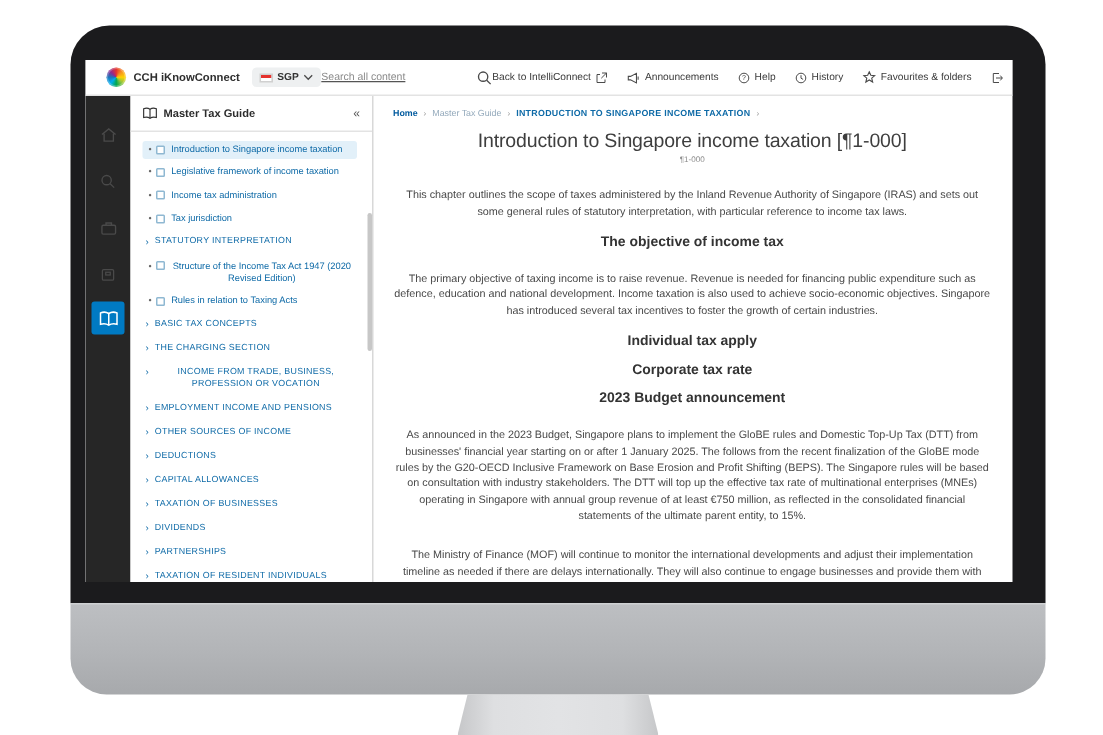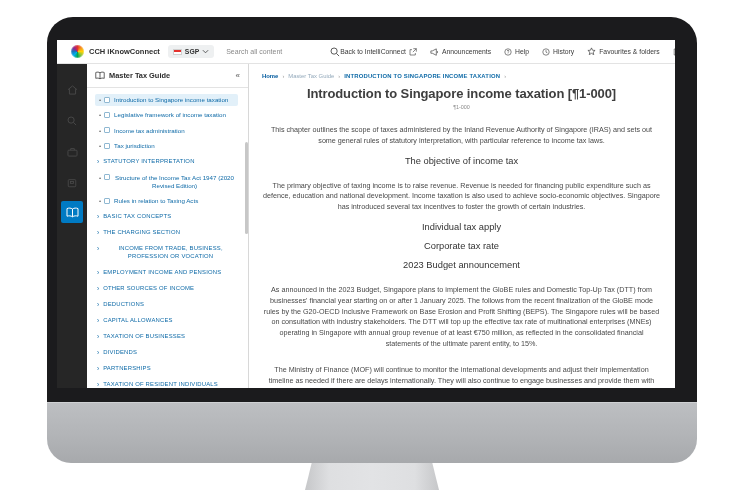--- a/index.html
+++ b/index.html
@@ -24,21 +24,21 @@
             padding:0 9px 0 14px; border-bottom:1px solid #e3e3e3; background:#fff; }
   .logo { width:13px; height:13px; border-radius:50%; flex:0 0 13px;
           background:conic-gradient(#e5322e,#f7941d,#ffd200,#8dc63f,#00a651,#00aeef,#1b75bb,#92278f,#e5322e);
           box-shadow:inset 0 0 0 1px rgba(255,255,255,.25); }
   .brand { font-size:7.5px; font-weight:bold; color:#2e2e2e; margin-left:5px; white-space:nowrap; }
   .region-pill { display:flex; align-items:center; gap:3px; background:#eef0f1; border-radius:3px;
                  padding:3px 5px; margin-left:8px; cursor:pointer; }
   .flag { width:9px; height:6px; background:linear-gradient(180deg,#e5322e 0 50%,#ffffff 50% 100%);
           border:0.5px solid #d0d0d0; }
   .region-label { font-size:6.8px; font-weight:bold; color:#333; }
-  .search-input { border:none; outline:none; font-size:7px; color:#555; width:78px; margin-left:12px;
+  .search-input { border:none; outline:none; font-size:7px; color:#555; width:78px; 
                   font-family:"Liberation Sans","DejaVu Sans",sans-serif; background:transparent;text-decoration:underline; }
   .search-input::placeholder { color:#8a8a8a; }
   .tb-search-icon { margin-left:26px; display:flex; }
   .topnav { display:flex; align-items:center; gap:13px; margin-left:auto; }
   .nav-item { display:flex; align-items:center; gap:3px; font-size:6.8px; color:#3a3a3a;
               white-space:nowrap; cursor:pointer; }
   .nav-item svg { flex:0 0 auto; }
   .icon-s { stroke:#4a4a4a; fill:none; stroke-width:1; }
 
   
@@ -70,24 +70,24 @@
   .ti.sec .lbl { font-size:5.9px; letter-spacing:.2px; }
   .sb-scrollthumb { position:absolute; right:0; top:78px; width:3px; height:92px;
                     background:#c7c7c7; border-radius:2px; }
 
   .main { flex:1; padding:9px 14px 0 13px; overflow:hidden; min-width:0; }
   .crumbs { display:flex; align-items:center; gap:4px; font-size:5.9px; white-space:nowrap; }
   .crumb-home { color:#005a9e; font-weight:bold; cursor:pointer; }
   .crumb-mid { color:#93a9bb; cursor:pointer; }
   .crumb-cur { color:#0e6aa7; font-weight:bold; letter-spacing:.2px; cursor:pointer; }
   .crumb-sep { color:#9a9a9a; font-size:5.5px; }
-  .page-title { font-size:13px; font-weight:bold; color:#3e3e3e; margin:7px 0 3px; letter-spacing:-.1px; }
+  .page-title { font-size:13px; font-weight:normal; color:#3e3e3e; margin:7px 0 3px; letter-spacing:-.1px; }
   .para-ref { font-size:5.4px; color:#8a8a8a; margin-bottom:6px; }
   .main p { font-size:7.2px; line-height:1.5; color:#484848; margin:15px 0 7px; }
-  .main h2 { font-size:9.3px; font-weight:normal; color:#333; margin:9px 0 2px; }
+  .main h2 { font-size:9.3px; font-weight:bold; color:#333; margin:9px 0 2px; }
 </style>
 </head>
 <body>
 
 <div class="monitor-top"></div>
 <div class="monitor-chin"></div>
 <div class="monitor-neck"></div>
 
 <div class="screen">
 

